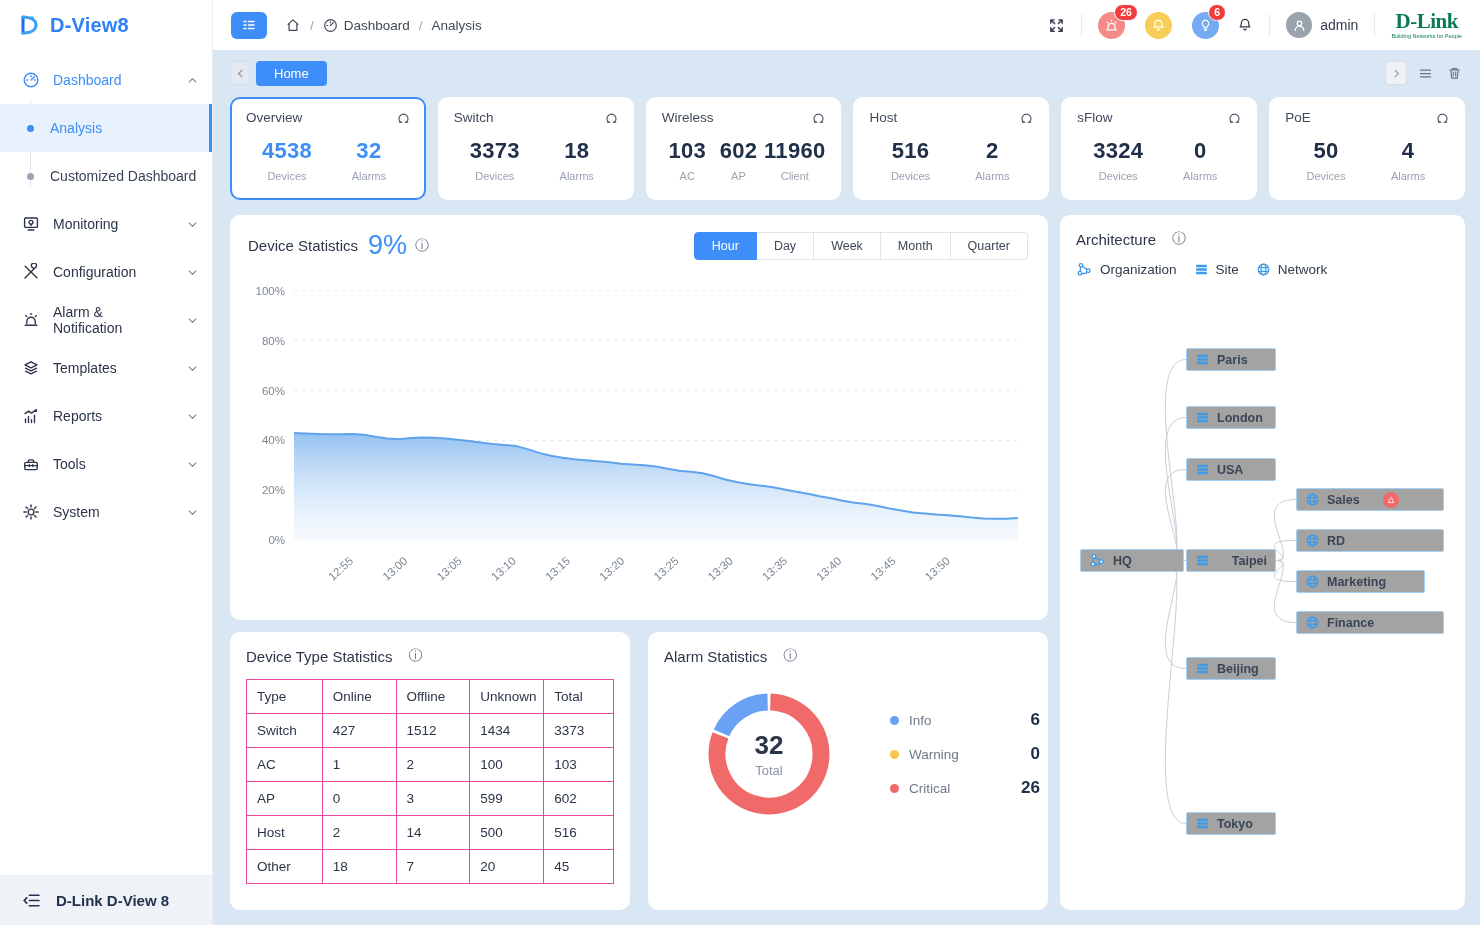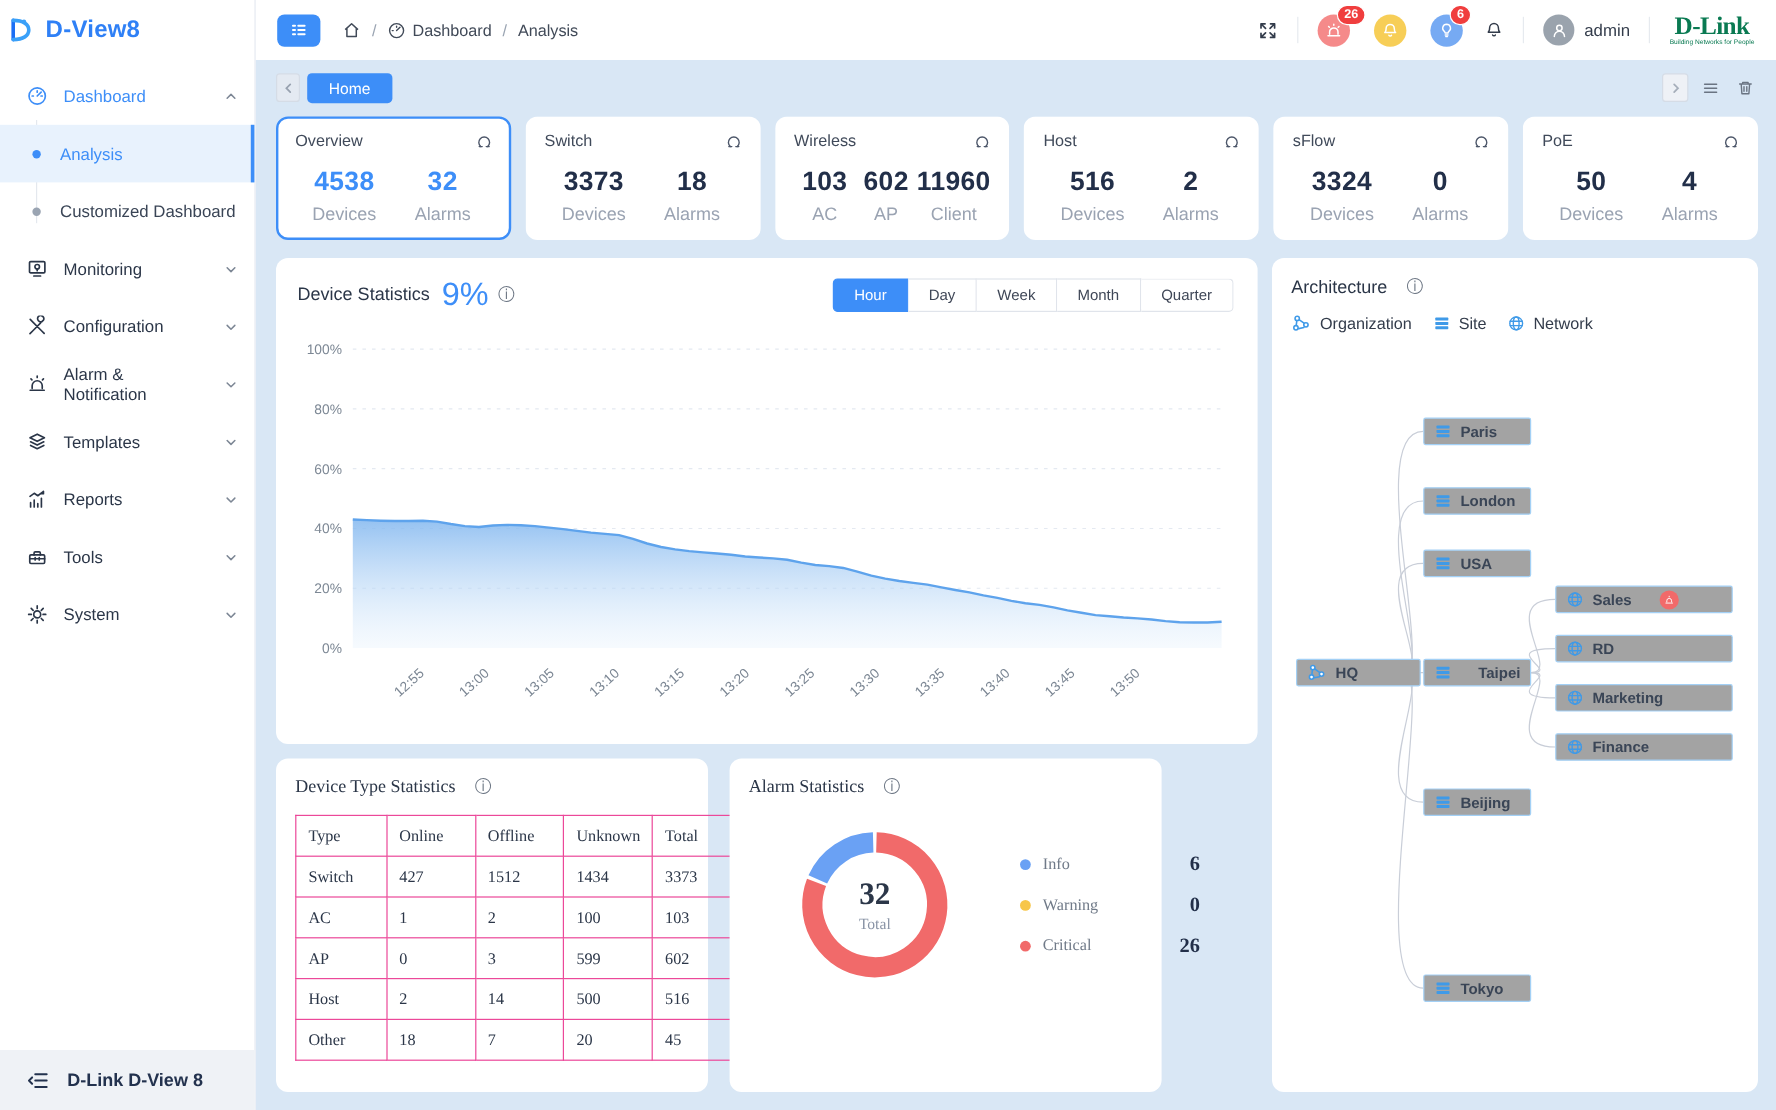--- a/index.html
+++ b/index.html
@@ -4,21 +4,21 @@
 <style>
   * { margin:0; padding:0; box-sizing:border-box; }
   html,body { width:1480px; height:925px; overflow:hidden; }
   body { font-family:"Liberation Sans", sans-serif; background:#d9e7f5; color:#2b3648; }
   svg.ic { display:block; }
 
   .app { display:flex; width:1480px; height:925px; }
 
   
   .sidebar { width:213px; background:#fff; border-right:1px solid #e8ecf2; position:relative; flex-shrink:0; }
-  .logo-row { height:50px; display:flex; align-items:center; gap:8px; padding-left:4px; }
+  .logo-row { height:50px; display:flex; align-items:center; gap:8px; padding-left:16px; }
   .logo-text { font-size:20px; font-weight:bold; color:#2f80f6; letter-spacing:.2px; }
   .menu { padding-top:6px; }
   .menu-item { height:48px; display:flex; align-items:center; gap:13px; padding:0 14px 0 22px; font-size:14px; color:#2b3648; cursor:pointer; }
   .menu-item .mi-icon { color:#2b3648; }
   .menu-item.active-parent, .menu-item.active-parent .mi-icon { color:#3d8ef8; }
   .chev { margin-left:auto; color:#7d8795; }
   .sub-wrap { position:relative; }
   .sub-wrap::before { content:''; position:absolute; left:30px; top:-4px; bottom:14px; width:1px; background:#e4e8ee; }
   .submenu-item { height:48px; display:flex; align-items:center; gap:16px; padding-left:27px; font-size:14px; color:#3a4556; position:relative; cursor:pointer; }
   .submenu-item .bullet { width:7px; height:7px; border-radius:50%; background:#9aa4b2; z-index:1; }
@@ -59,40 +59,40 @@
   
   .cards { display:flex; gap:12px; margin-top:7px; }
   .card { flex:1; height:103px; background:#fff; border-radius:10px; border:2px solid transparent; padding:11px 14px; position:relative; cursor:pointer; }
   .card.selected { border-color:#3d8ef8; }
   .card-title { font-size:13.5px; color:#404a5a; }
   .refresh { position:absolute; top:12px; right:13px; color:#4c5669; }
   .metrics { display:flex; margin-top:13px; }
   .metric { flex:1; text-align:center; }
   .value { font-size:22px; font-weight:bold; color:#222f49; letter-spacing:.3px; }
   .card.selected .value { color:#3d8ef8; }
-  .mlabel { font-size:15px; color:#9aa3b2; margin-top:6px; }
+  .mlabel { font-size:11px; color:#9aa3b2; margin-top:6px; }
 
   
   .grid { display:flex; gap:12px; margin-top:15px; align-items:flex-start; }
   .left-col { width:818px; flex-shrink:0; }
   .panel { background:#fff; border-radius:10px; }
   #device-stats { height:405px; position:relative; }
   .ds-header { display:flex; align-items:center; padding:15px 20px 0 18px; }
   .panel-title { font-size:15px; color:#2b3648; }
   .ds-pct { font-size:27px; color:#3d8ef8; margin-left:10px; font-weight:500; }
   .info-ic { color:#6a7482; margin-left:8px; font-size:14px; }
   .seg { margin-left:auto; display:flex; }
   .seg-btn { height:28px; padding:0 17px; border:1px solid #e0e4eb; border-left-width:0; background:#fff; font-size:12.5px; color:#3f4757; display:flex; align-items:center; cursor:pointer; }
   .seg-btn:first-child { border-left-width:1px; border-radius:4px 0 0 4px; }
   .seg-btn:last-child { border-radius:0 4px 4px 0; }
   .seg-btn.active { background:#3d8ef8; border-color:#3d8ef8; color:#fff; }
   #area-chart { position:absolute; left:8px; top:62px; }
 
   .bottom-row { display:flex; gap:18px; margin-top:12px; }
-  .panel-sm { width:360px; height:278px; padding:15px 16px;font-family:Liberation Serif, serif; }
+  .panel-sm { width:400px; height:278px; padding:15px 16px; }
   .ph-row { display:flex; align-items:center; gap:8px; }
 
   
   table.dts { border-collapse:collapse; margin-top:14px; width:368px; font-size:13.5px; }
   .dts th, .dts td { border:1px solid #ec4899; height:34px; padding-left:10px; text-align:left; font-weight:normal; }
   .dts th { color:#2b3648; }
   .dts td { color:#2b3648; }
   .c-blue { color:#6cb2f0; } .c-red { color:#f45b5b; }
 
   
@@ -769,21 +769,21 @@
               <div class="tree-node" style="left: 236px; top: 314px; width: 148px;">
                 <span class="tn-ic">
                   <svg class="ic" viewBox="0 0 18 18" width="15" height="15" fill="none" stroke="currentColor" stroke-width="1.4" stroke-linecap="round" stroke-linejoin="round">
                     <circle cx="9" cy="9" r="6.4"></circle>
                     <ellipse cx="9" cy="9" rx="2.9" ry="6.4"></ellipse>
                     <path d="M3 6.8h12M3 11.2h12"></path>
                   </svg>
                 </span>
                 <span>RD</span>
               </div>
-              <div class="tree-node" style="left: 236px; top: 355px; width: 148px;">
+              <div class="tree-node" style="left: 236px; top: 355px; width: 129px;">
                 <span class="tn-ic">
                   <svg class="ic" viewBox="0 0 18 18" width="15" height="15" fill="none" stroke="currentColor" stroke-width="1.4" stroke-linecap="round" stroke-linejoin="round">
                     <circle cx="9" cy="9" r="6.4"></circle>
                     <ellipse cx="9" cy="9" rx="2.9" ry="6.4"></ellipse>
                     <path d="M3 6.8h12M3 11.2h12"></path>
                   </svg>
                 </span>
                 <span>Marketing</span>
               </div>
               <div class="tree-node" style="left: 236px; top: 396px; width: 148px;">

